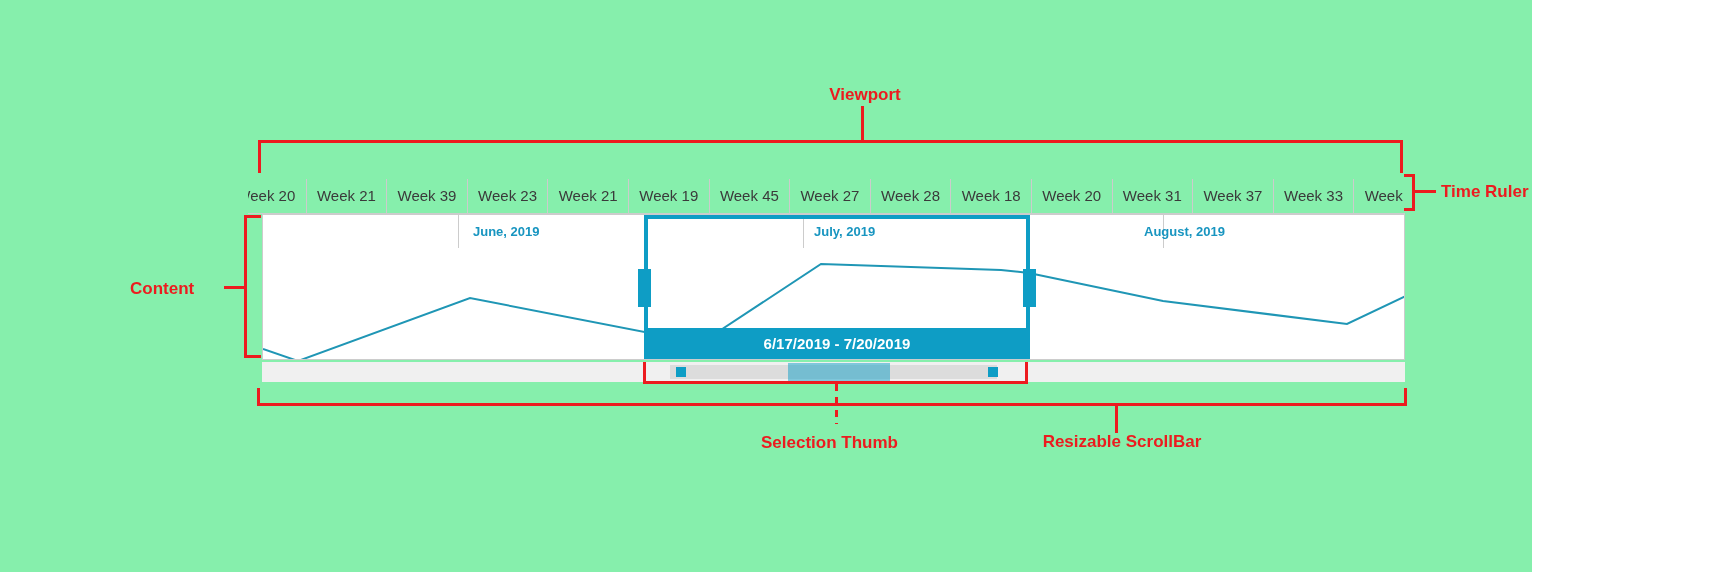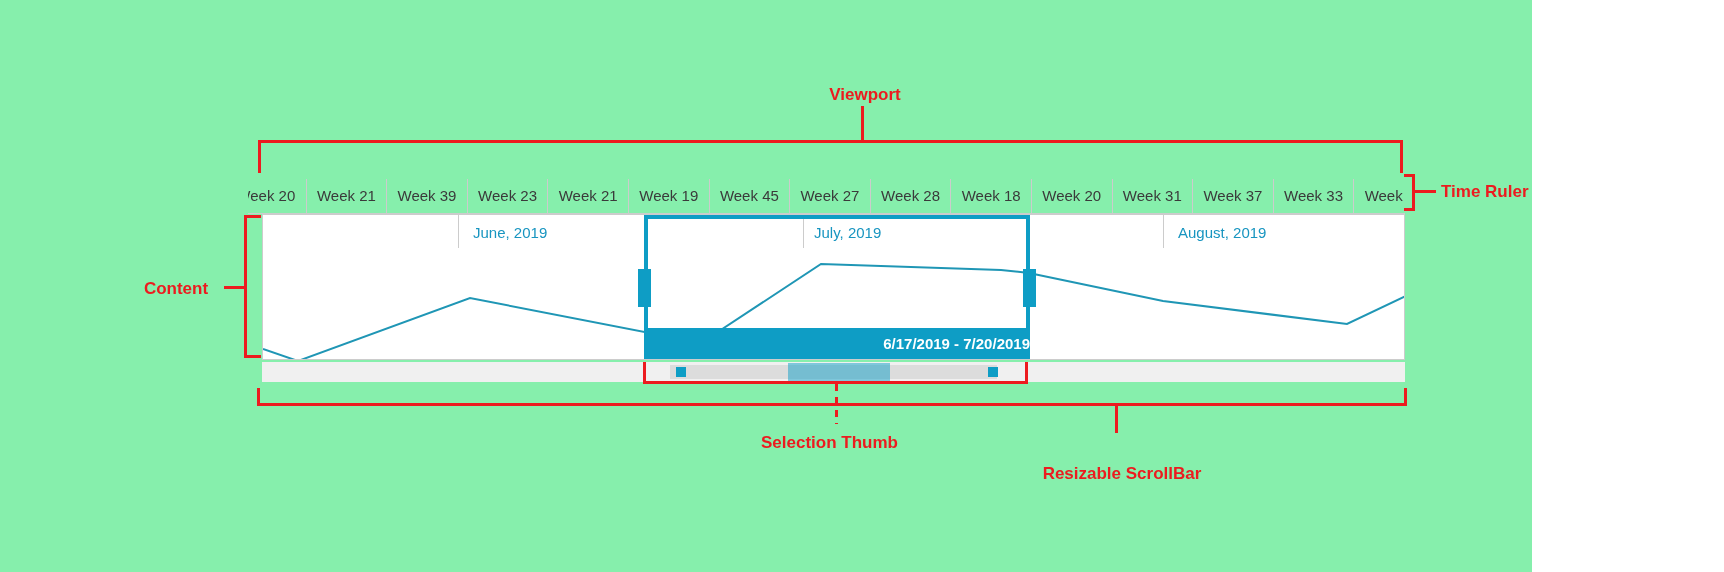--- a/index.html
+++ b/index.html
@@ -23,27 +23,27 @@
   .rlabel{position:absolute;color:var(--red);font-weight:bold;font-size:17px;white-space:nowrap;}
   .rdash-v{position:absolute;width:3px;background:repeating-linear-gradient(to bottom,var(--red) 0 7px,transparent 7px 13px);}
   
   .ruler-clip{position:absolute;left:248px;top:166px;width:1157px;height:47px;overflow:hidden;border-bottom:1px solid var(--border);}
   .ruler-row{position:absolute;left:-22px;bottom:0;height:34px;display:flex;}
   .ruler-cell{box-sizing:border-box;width:80.6px;height:34px;line-height:34px;text-align:center;
     border-right:1px solid var(--border);font-size:15px;color:var(--weektext);flex:0 0 auto;white-space:nowrap;}
   
   .content-box{position:absolute;left:262px;top:214px;width:1143px;height:146px;border:1px solid var(--border);box-sizing:border-box;background:#fff;}
   .month-sep{position:absolute;top:0;width:1px;height:33px;background:var(--border);}
-  .month-label{position:absolute;top:9px;font-size:15px;font-weight:normal;color:var(--month);white-space:nowrap;}
+  .month-label{position:absolute;top:9px;font-size:13px;font-weight:bold;color:var(--month);white-space:nowrap;}
   .chart-svg{position:absolute;left:0;top:0;}
   
   .sel-border{position:absolute;background:var(--accent);}
   .sel-handle{position:absolute;width:13px;height:38px;background:var(--accent);}
   .sel-bar{position:absolute;left:381px;top:113px;width:386px;height:31px;background:var(--accent);
-    color:#fff;font-weight:bold;font-size:15px;text-align:right;line-height:31px;white-space:nowrap;}
+    color:#fff;font-weight:bold;font-size:15px;text-align:center;line-height:31px;white-space:nowrap;}
   
   .scrollbar{position:absolute;left:262px;top:362px;width:1143px;height:20px;background:var(--track);}
   .sb-range{position:absolute;left:408px;top:3px;width:327px;height:14px;background:var(--range);}
   .sb-thumb{position:absolute;left:526px;top:1px;width:102px;height:18px;background:var(--thumb);}
   .sb-handle{position:absolute;top:5px;width:10px;height:10px;background:var(--accent);}
 </style>
 </head>
 <body>
 
 <div class="canvas">
@@ -73,37 +73,37 @@
         <div class="ruler-cell">Week 34</div>
       </div>
   </div>
 
   <div class="rline" style="left:1412px;top:174px;width:3px;height:37px;"></div>
   <div class="rline" style="left:1404px;top:174px;width:11px;height:3px;"></div>
   <div class="rline" style="left:1404px;top:208px;width:11px;height:3px;"></div>
   <div class="rline" style="left:1415px;top:190px;width:21px;height:3px;"></div>
   <div class="rlabel" style="left:1441px;top:182px;">Time Ruler</div>
 
-  <div class="rlabel" style="left:130px;top:279px;width:92px;text-align:center;">Content</div>
+  <div class="rlabel" style="left:130px;top:279px;width:92px;text-align:left;">Content</div>
   <div class="rline" style="left:224px;top:286px;width:20px;height:3px;"></div>
   <div class="rline" style="left:244px;top:215px;width:3px;height:143px;"></div>
   <div class="rline" style="left:244px;top:215px;width:17px;height:3px;"></div>
   <div class="rline" style="left:244px;top:355px;width:17px;height:3px;"></div>
 
   <div class="content-box">
     <svg class="chart-svg" width="1141" height="144" viewBox="0 0 1141 144">
       <polyline id="chart-polyline" fill="none" stroke="#1f96b5" stroke-width="2" points="0,134 35,146 207,83 438,128 558,49 738,55 766,58 900,86 1084,109 1143,81"></polyline>
     </svg>
     <div id="months-layer">
         <div class="month-sep" style="left: 195px;"></div>
         <div class="month-label" style="left: 210px;">June, 2019</div>
         <div class="month-sep" style="left: 540px;"></div>
         <div class="month-label" style="left: 551px;">July, 2019</div>
         <div class="month-sep" style="left: 900px;"></div>
-        <div class="month-label" style="left: 915px;">August, 2019</div>
+        <div class="month-label" style="left: 881px;">August, 2019</div>
       </div>
 
     <div class="sel-border" style="left:381px;top:0;width:386px;height:4px;"></div>
     <div class="sel-border" style="left:381px;top:0;width:4px;height:113px;"></div>
     <div class="sel-border" style="left:763px;top:0;width:4px;height:113px;"></div>
     <div class="sel-bar">6/17/2019 - 7/20/2019</div>
     <div class="sel-handle" style="left:375px;top:54px;"></div>
     <div class="sel-handle" style="left:760px;top:54px;"></div>
   </div>
 
@@ -117,15 +117,15 @@
   <div class="rline" style="left:643px;top:362px;width:3px;height:22px;"></div>
   <div class="rline" style="left:1025px;top:362px;width:3px;height:22px;"></div>
   <div class="rline" style="left:643px;top:381px;width:385px;height:3px;"></div>
   <div class="rdash-v" style="left:835px;top:384px;height:40px;"></div>
   <div class="rlabel" style="left:761px;top:433px;width:150px;text-align:left;">Selection Thumb</div>
 
   <div class="rline" style="left:257px;top:403px;width:1150px;height:3px;"></div>
   <div class="rline" style="left:257px;top:388px;width:3px;height:18px;"></div>
   <div class="rline" style="left:1404px;top:388px;width:3px;height:18px;"></div>
   <div class="rline" style="left:1115px;top:406px;width:3px;height:27px;"></div>
-  <div class="rlabel" style="left:1022px;top:464px;width:200px;text-align:center;">Resizable ScrollBar</div>
+  <div class="rlabel" style="left:1022px;top:432px;width:200px;text-align:center;">Resizable ScrollBar</div>
 
 </div>
 
 </body></html>

